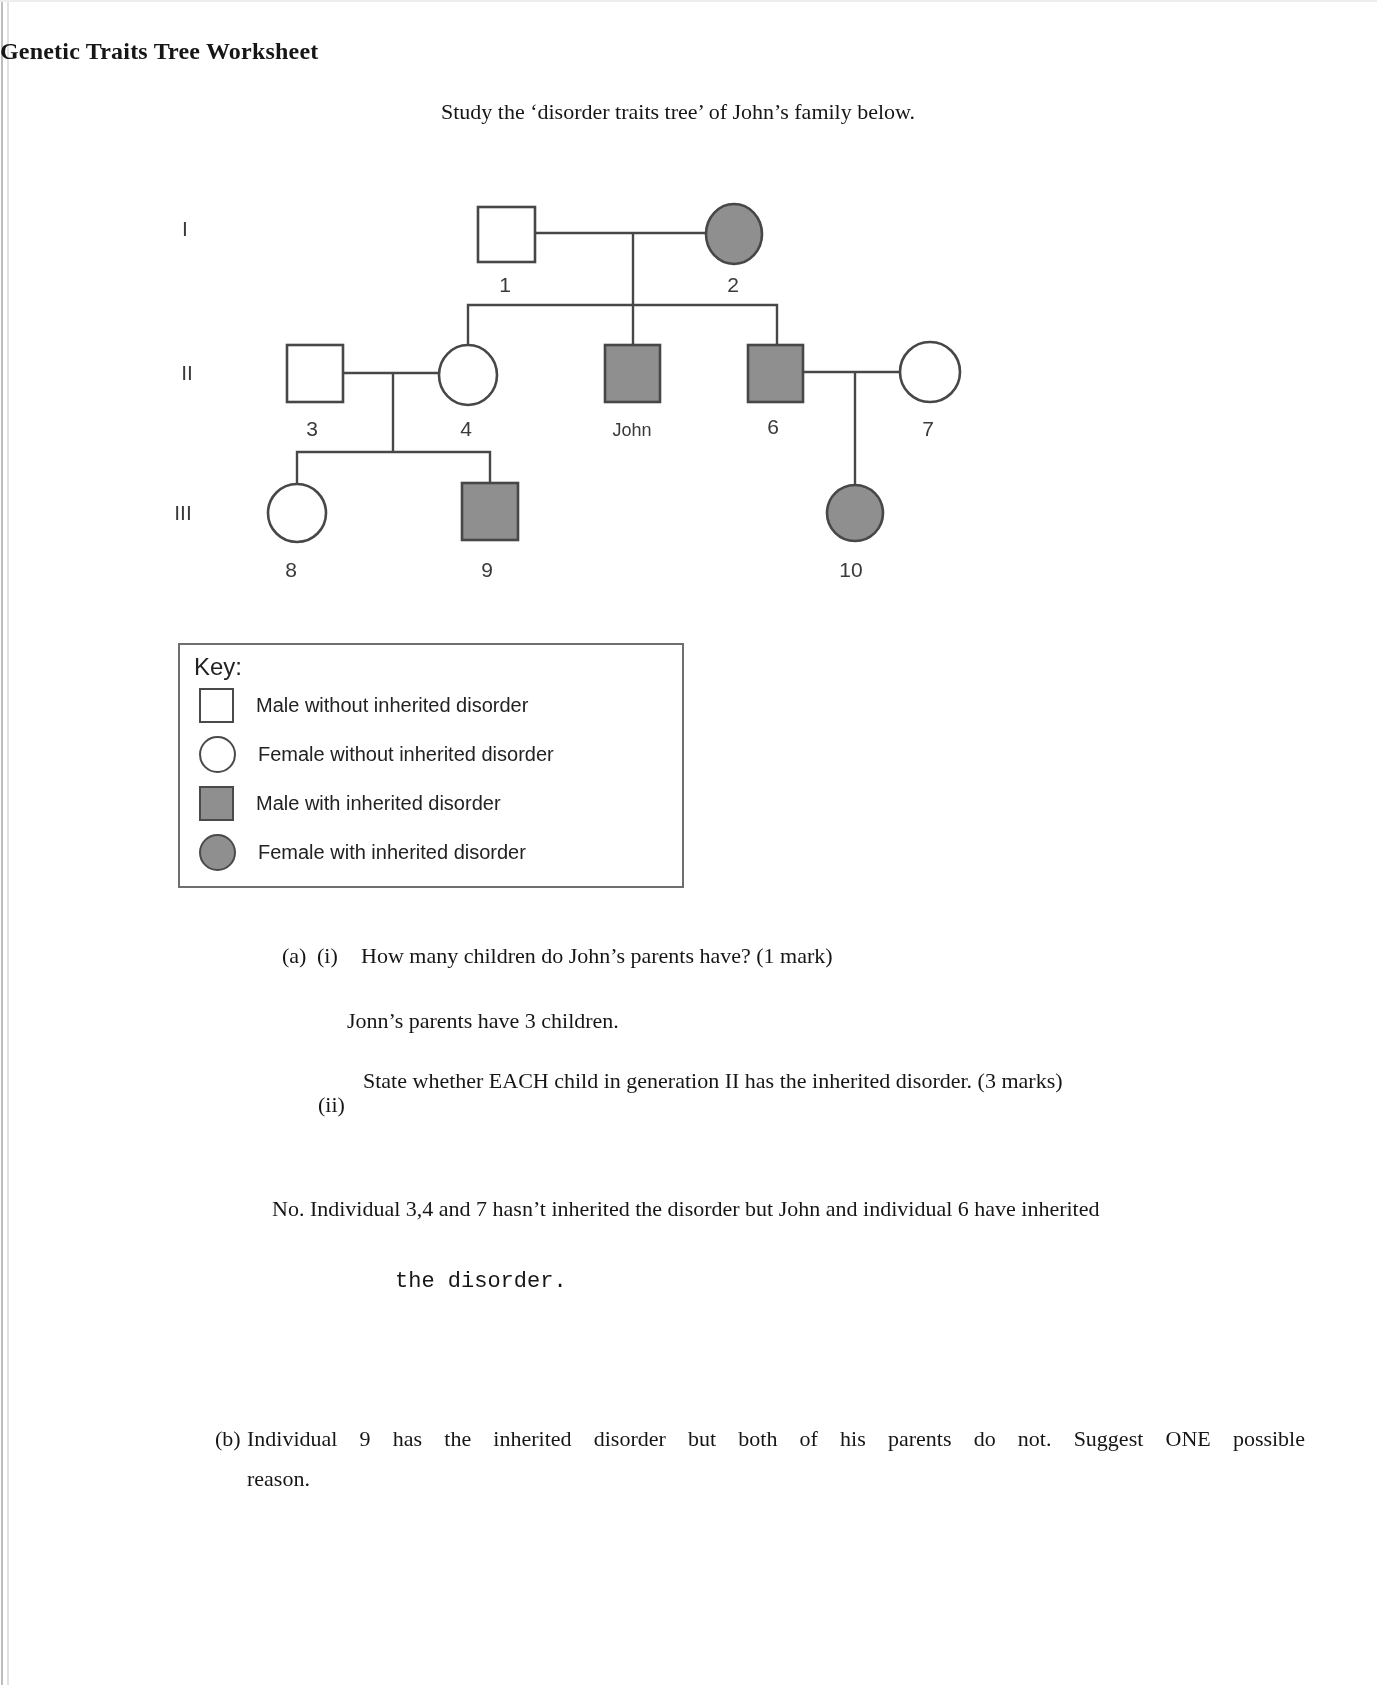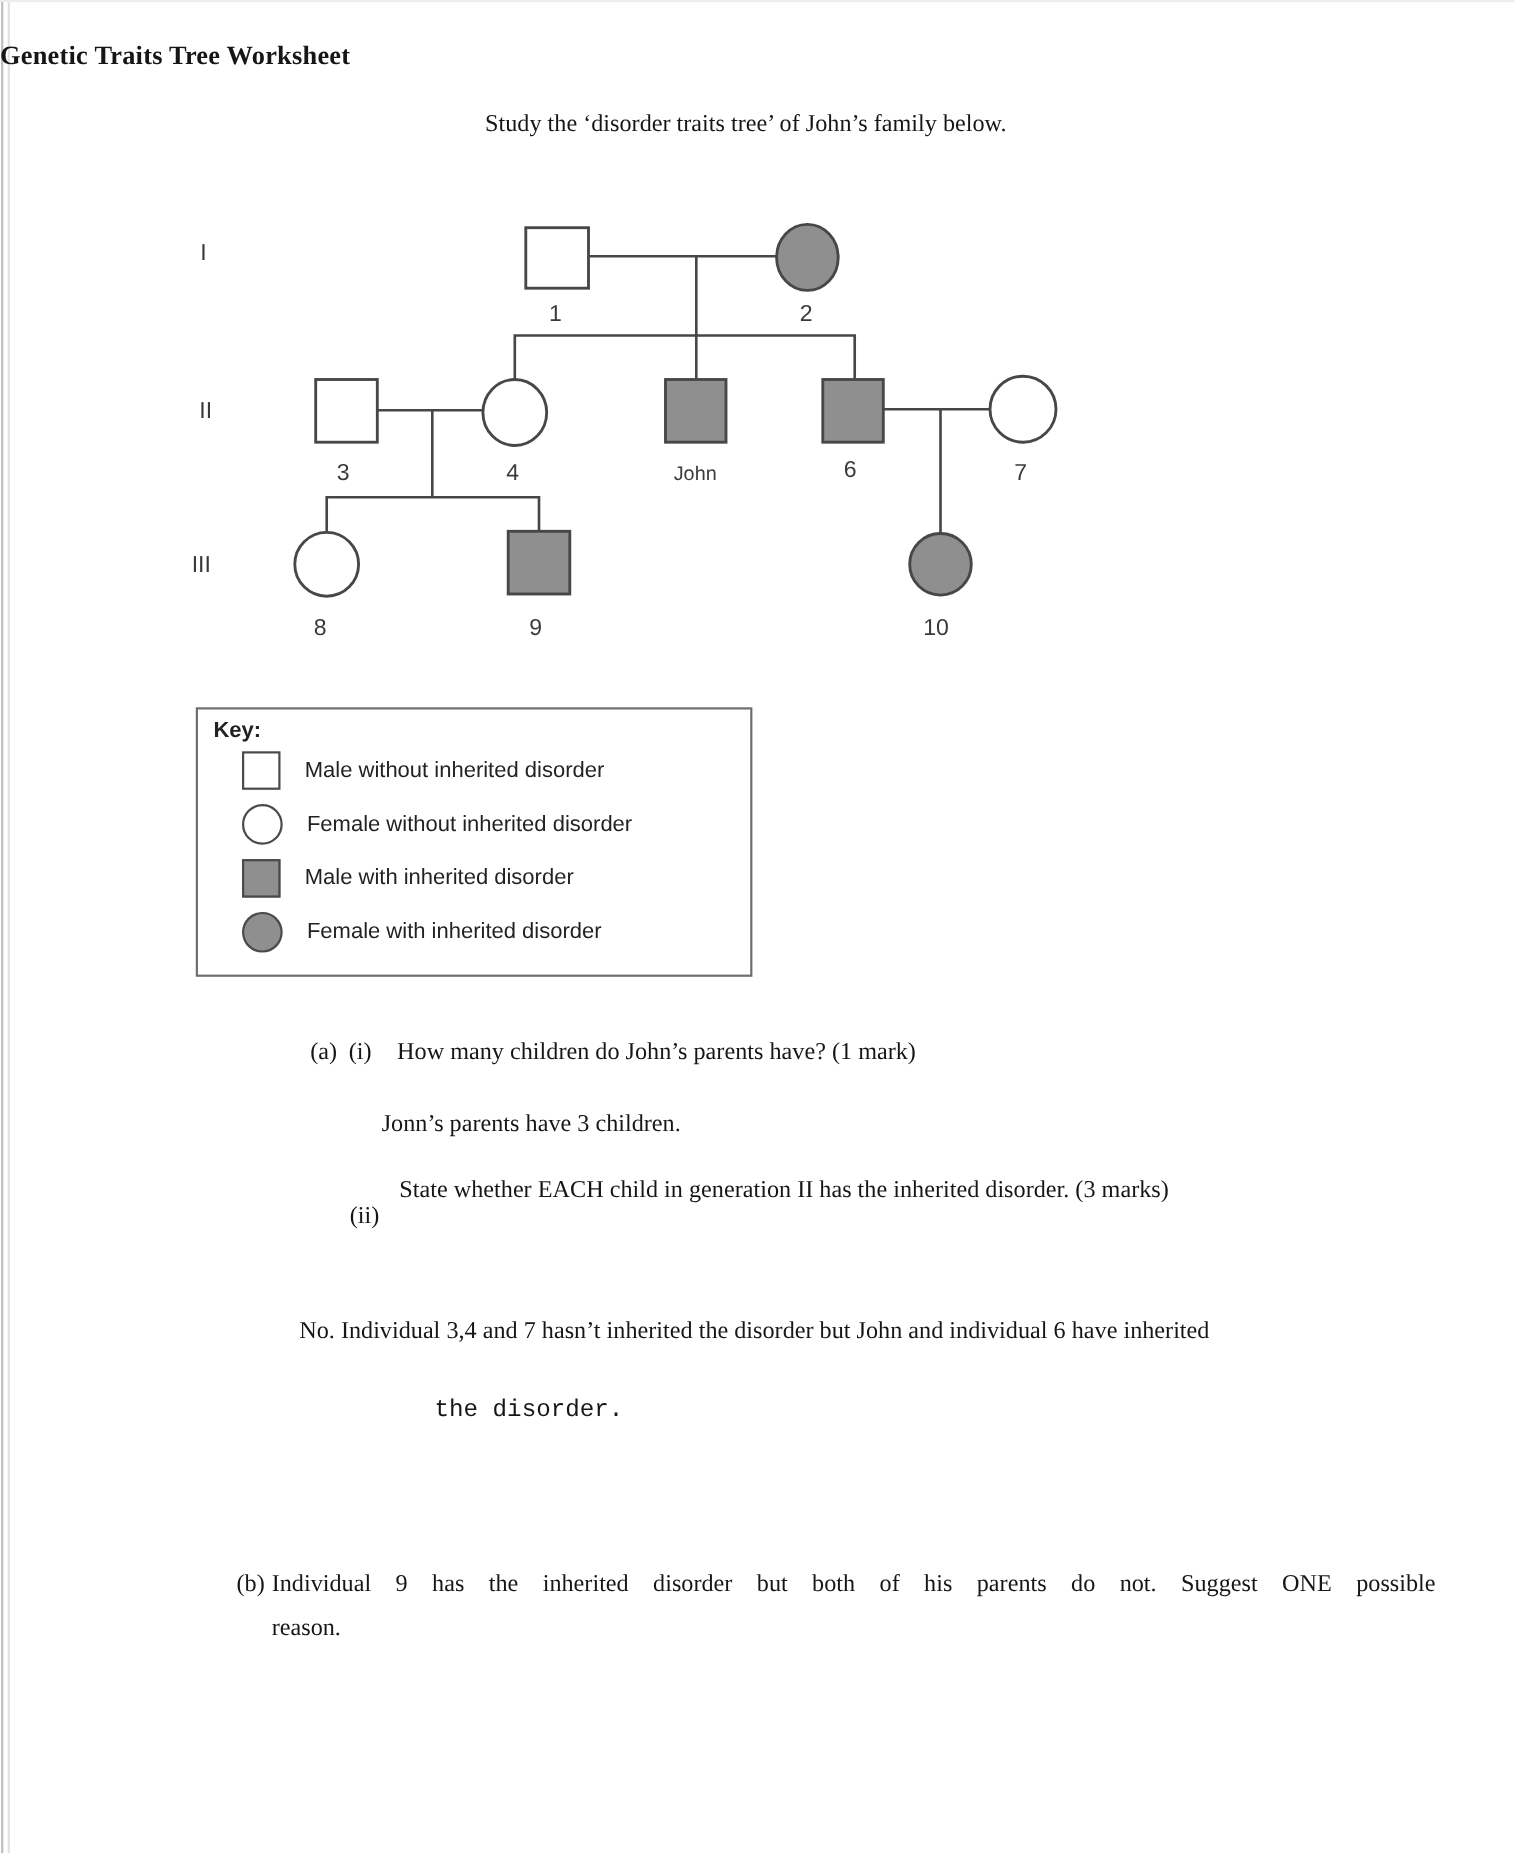--- a/index.html
+++ b/index.html
@@ -37,22 +37,22 @@
     font-family:"Liberation Sans", sans-serif;
     font-size:21px;fill:#3a3a3a;text-anchor:middle;
   }
 
   .key-box{
     position:absolute;left:178px;top:643px;width:506px;height:245px;
     border:2px solid #6e6e6e;box-sizing:border-box;
     background:#ffffff;
     font-family:"Liberation Sans", sans-serif;color:#222222;
   }
-  .key-heading{margin:8px 0 0 14px;font-size:20px;font-weight:bold;}
-  .key-row{display:flex;align-items:center;height:49px;margin-left:24px;padding-left:16px;}
+  .key-heading{margin:8px 0 0 14px;font-size:24px;}
+  .key-row{display:flex;align-items:center;height:49px;margin-left:3px;padding-left:16px;}
   .key-sym{flex:0 0 auto;box-sizing:border-box;border:2px solid #4a4a4a;}
   .key-sym.square{width:35px;height:35px;}
   .key-sym.circle{width:37px;height:37px;border-radius:50%;}
   .key-sym.unfilled{background:#ffffff;}
   .key-sym.filled{background:#8f8f8f;}
   .key-label{margin-left:22px;font-size:20px;}
 
   .q-text{position:absolute;font-size:22px;white-space:nowrap;}
   .q-row{display:flex;}
   .q-a-i{left:282px;top:943px;}

